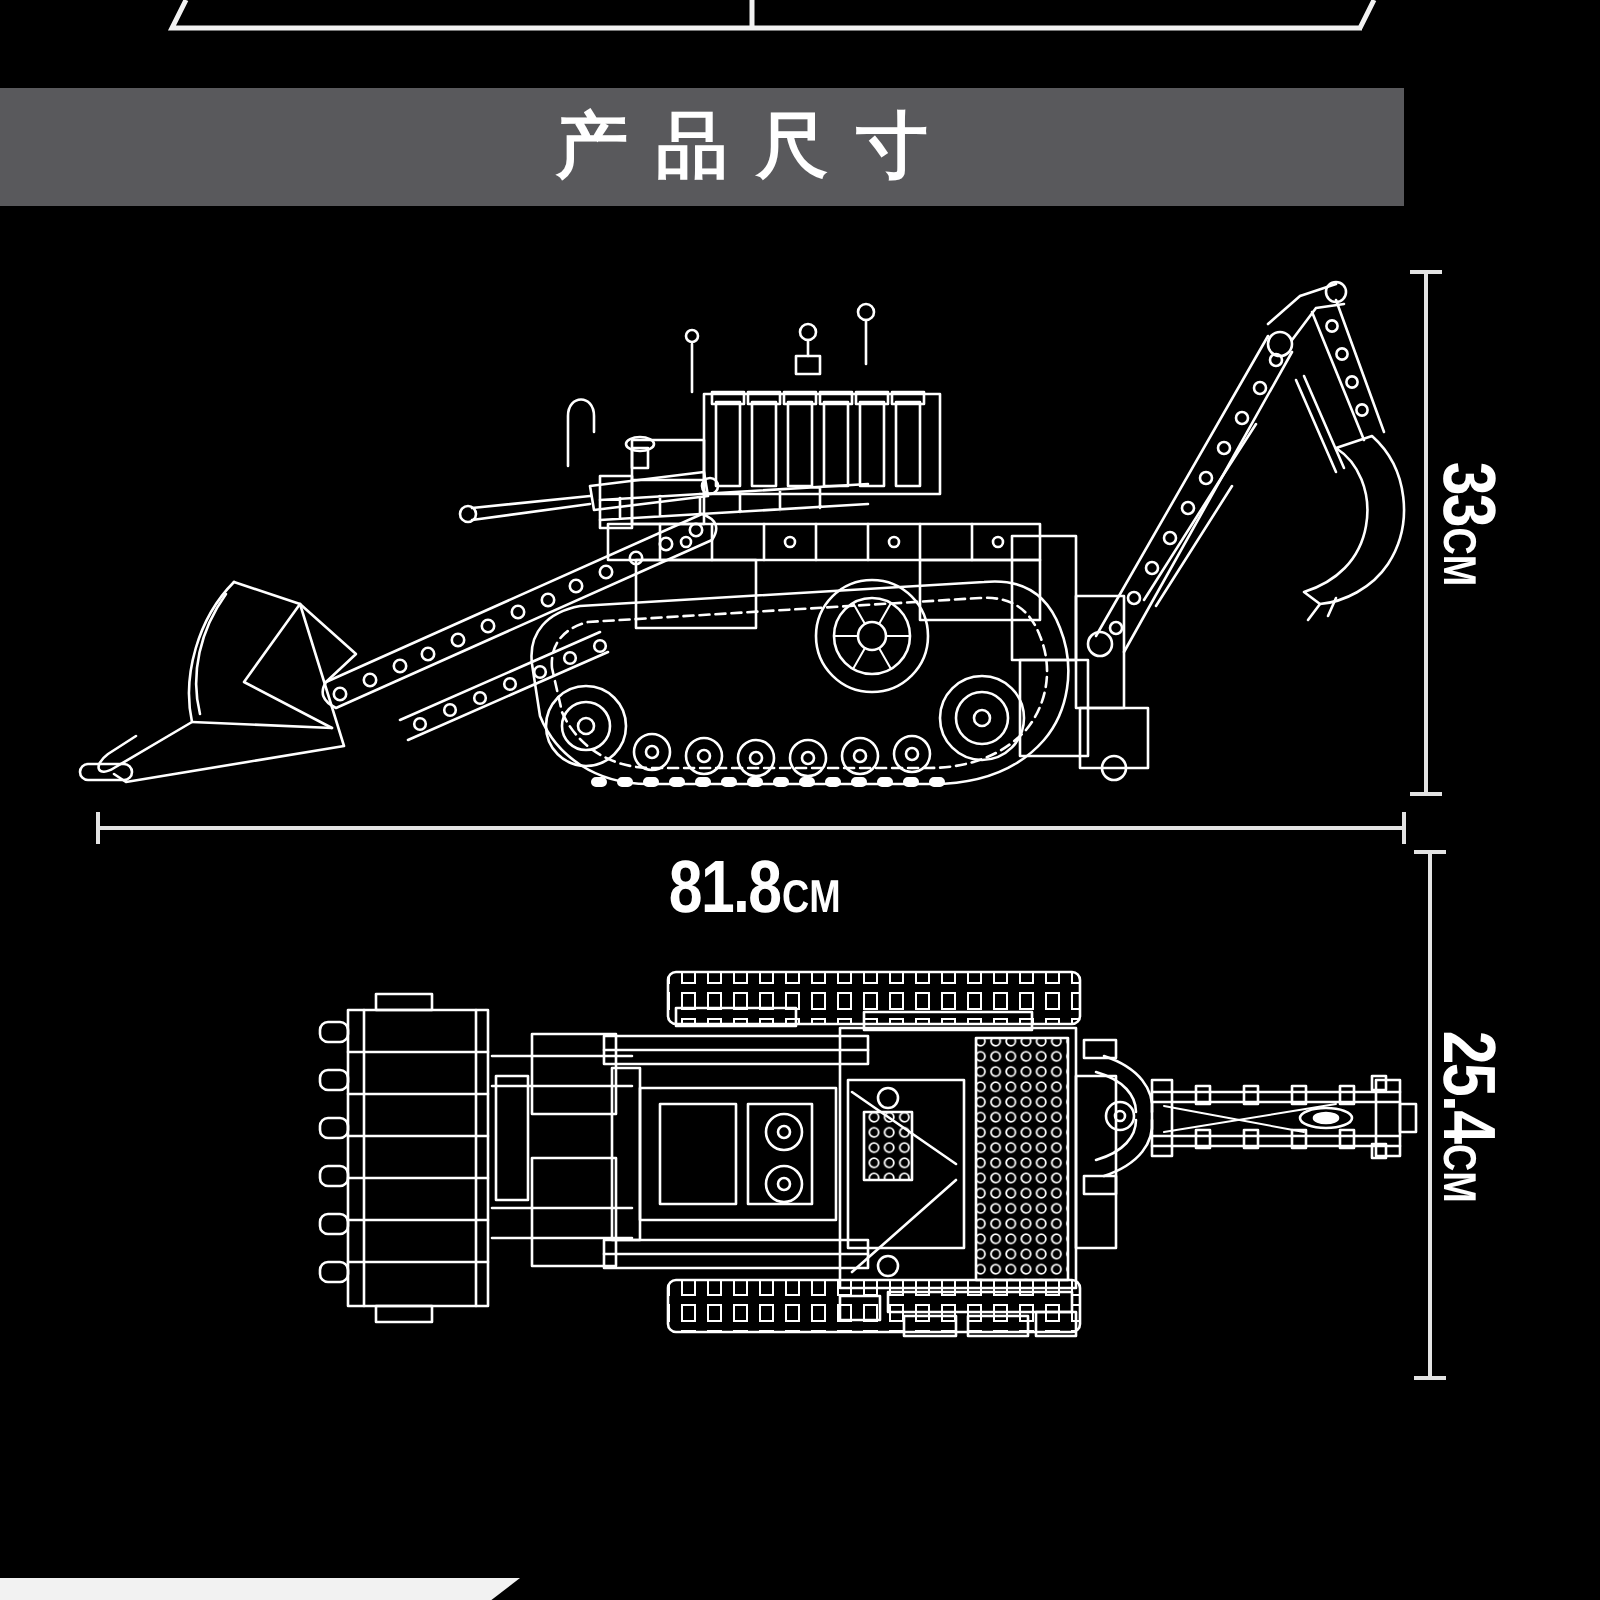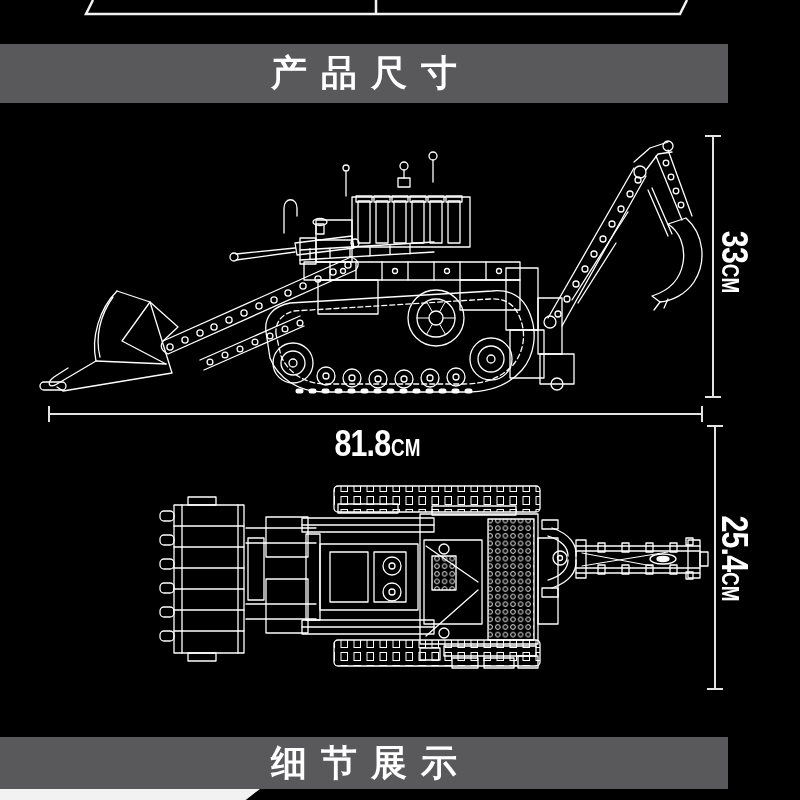--- a/index.html
+++ b/index.html
@@ -8,23 +8,23 @@
     background:var(--bg,#000);
     font-family:"Liberation Sans","DejaVu Sans",sans-serif;
   }
   svg.layer{position:absolute;left:0;top:0;}
   .draw{stroke:var(--line,#fff);fill:none;stroke-width:1.3;stroke-linecap:round;stroke-linejoin:round;}
   .thin{stroke-width:1;}
   .dims{stroke:var(--dim,#e3e3e3);stroke-width:2;fill:none;}
   .edge{stroke:#f2f2f2;stroke-width:2.5;fill:none;}
 
   .banner{
-    position:absolute;left:0;width:728px;
+    position:absolute;left:0;width:662px;
     background:var(--banner-bg,#59595c);
-    display:flex;align-items:center;justify-content:center;
+    display:flex;align-items:center;justify-content:center;padding-left:40px;
   }
   .banner-top{top:44px;height:59px;}
   .banner-bottom{top:737px;height:52px;}
   .banner span{
     color:var(--banner-fg,#fff);font-size:36px;font-weight:bold;
     letter-spacing:14px;margin-right:-14px;white-space:nowrap;
   }
 
   .dim-label{
     position:absolute;display:flex;align-items:center;justify-content:center;
@@ -279,23 +279,20 @@
       <path d="M49,414 L702,414 M49,406 L49,422 M702,406 L702,422"></path>
     </g>
     <g class="dims">
       <path d="M715,426 L715,689 M707,426 L723,426 M707,689 L723,689"></path>
     </g>
   </svg>
 
   <div class="banner banner-top">
     <span>产品尺寸</span>
   </div>
-  <div class="banner banner-bottom">
-    <span>细节展示</span>
-  </div>
 
   <div class="dim-label rot90 label-height">
     <span class="dim-inner">
       <span class="num">33</span>
       <span class="unit">CM</span>
     </span>
   </div>
   <div class="dim-label label-length">
     <span class="dim-inner">
       <span class="num">81.8</span>

